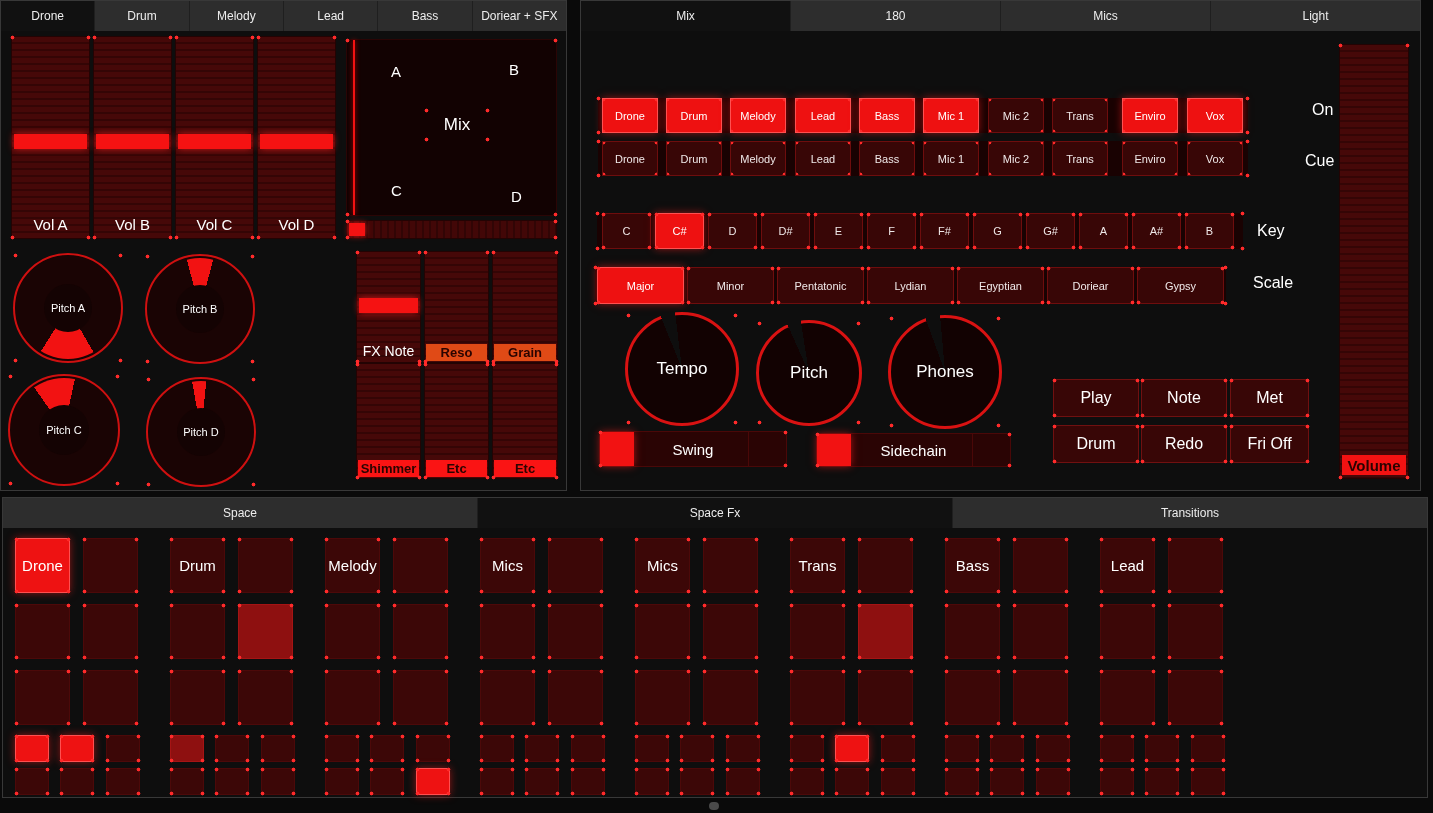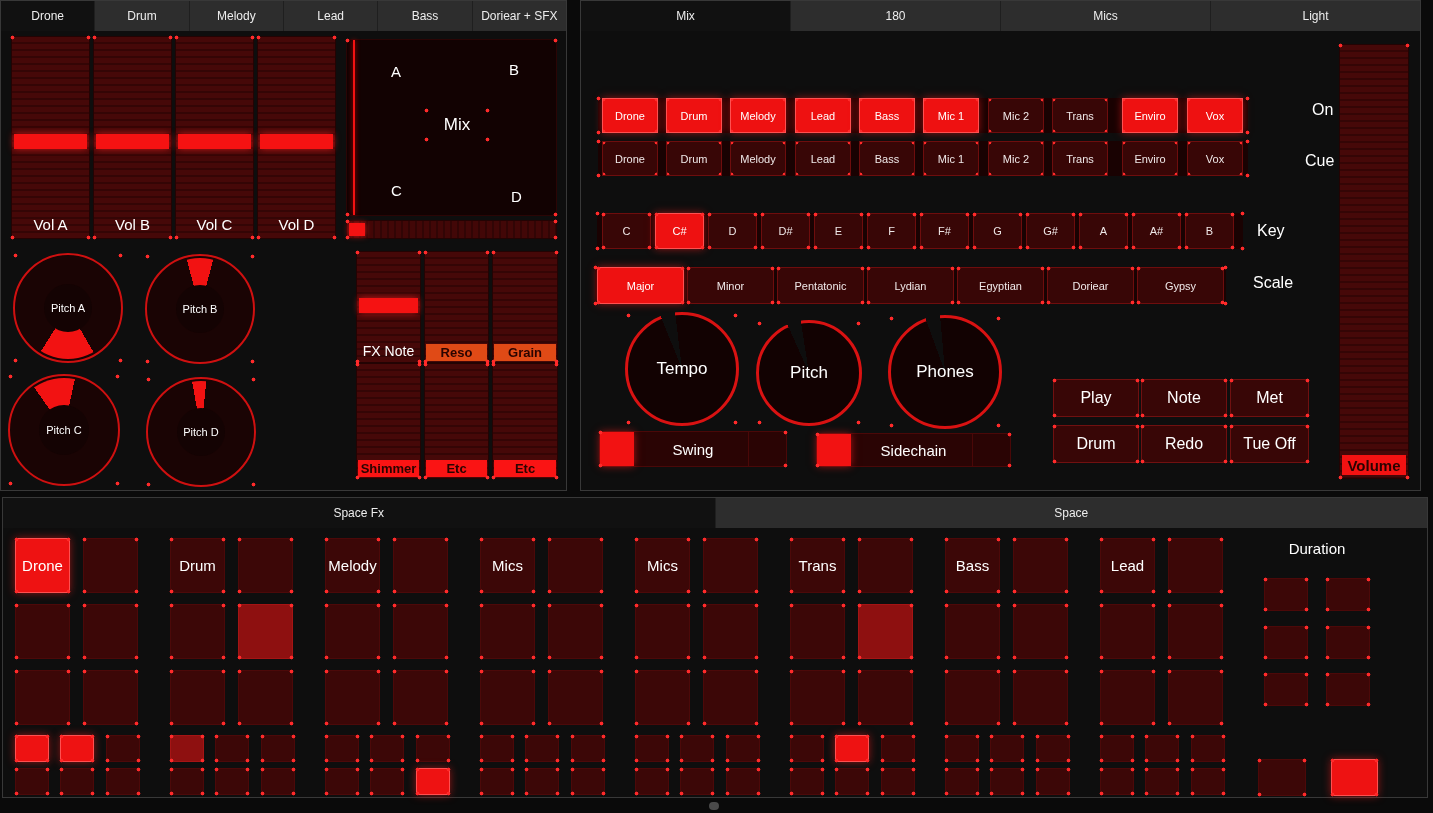--- a/index.html
+++ b/index.html
@@ -279,38 +279,28 @@
     <div class="toggle c" style="left: 235px; top: 432px; width: 195px; height: 34px;">
       <div class="tgl-box lit"></div>
       <div class="tgl-label">Sidechain</div>
       <div class="tgl-right"></div>
     </div>
     <div class="xbtn c" style="left: 472px; top: 378px; width: 86px; height: 38px;">Play</div>
     <div class="xbtn c" style="left: 560px; top: 378px; width: 86px; height: 38px;">Note</div>
     <div class="xbtn c" style="left: 649px; top: 378px; width: 79px; height: 38px;">Met</div>
     <div class="xbtn c" style="left: 472px; top: 424px; width: 86px; height: 38px;">Drum</div>
     <div class="xbtn c" style="left: 560px; top: 424px; width: 86px; height: 38px;">Redo</div>
-    <div class="xbtn c" style="left: 649px; top: 424px; width: 79px; height: 38px;">Tue Off</div>
+    <div class="xbtn c" style="left: 649px; top: 424px; width: 79px; height: 38px;">Fri Off</div>
   </div>
 
 <div class="panel" id="bottom-panel">
   <div class="tabbar" id="bottom-tabbar">
+      <div class="tab">Space</div>
       <div class="tab active">Space Fx</div>
-      <div class="tab">Space</div>
-    </div>
-  <div id="duration-group">
-    <div id="duration-label">Duration</div>
-  <div class="dpad pad c pad-off" style="left: 9px; top: 40px;"></div>
-      <div class="dpad pad c pad-off" style="left: 71px; top: 40px;"></div>
-      <div class="dpad pad c pad-off" style="left: 9px; top: 88px;"></div>
-      <div class="dpad pad c pad-off" style="left: 71px; top: 88px;"></div>
-      <div class="dpad pad c pad-off" style="left: 9px; top: 135px;"></div>
-      <div class="dpad pad c pad-off" style="left: 71px; top: 135px;"></div>
-      <div class="dbig pad c pad-off" style="left: 3px; top: 221px; width: 48px;"></div>
-      <div class="dbig pad c pad-on" style="left: 76px; top: 221px; width: 47px;"></div>
+      <div class="tab">Transitions</div>
     </div>
 <div class="padgroup" style="left: 12px;">
       <div class="pad big c pad-on" style="left: 0px; top: 0px;">
         <div class="pad-name">Drone</div>
       </div>
       <div class="pad big c pad-off" style="left: 68px; top: 0px;"></div>
       <div class="pad big c pad-off" style="left: 0px; top: 66px;"></div>
       <div class="pad big c pad-off" style="left: 68px; top: 66px;"></div>
       <div class="pad big c pad-off" style="left: 0px; top: 132px;"></div>
       <div class="pad big c pad-off" style="left: 68px; top: 132px;"></div>

